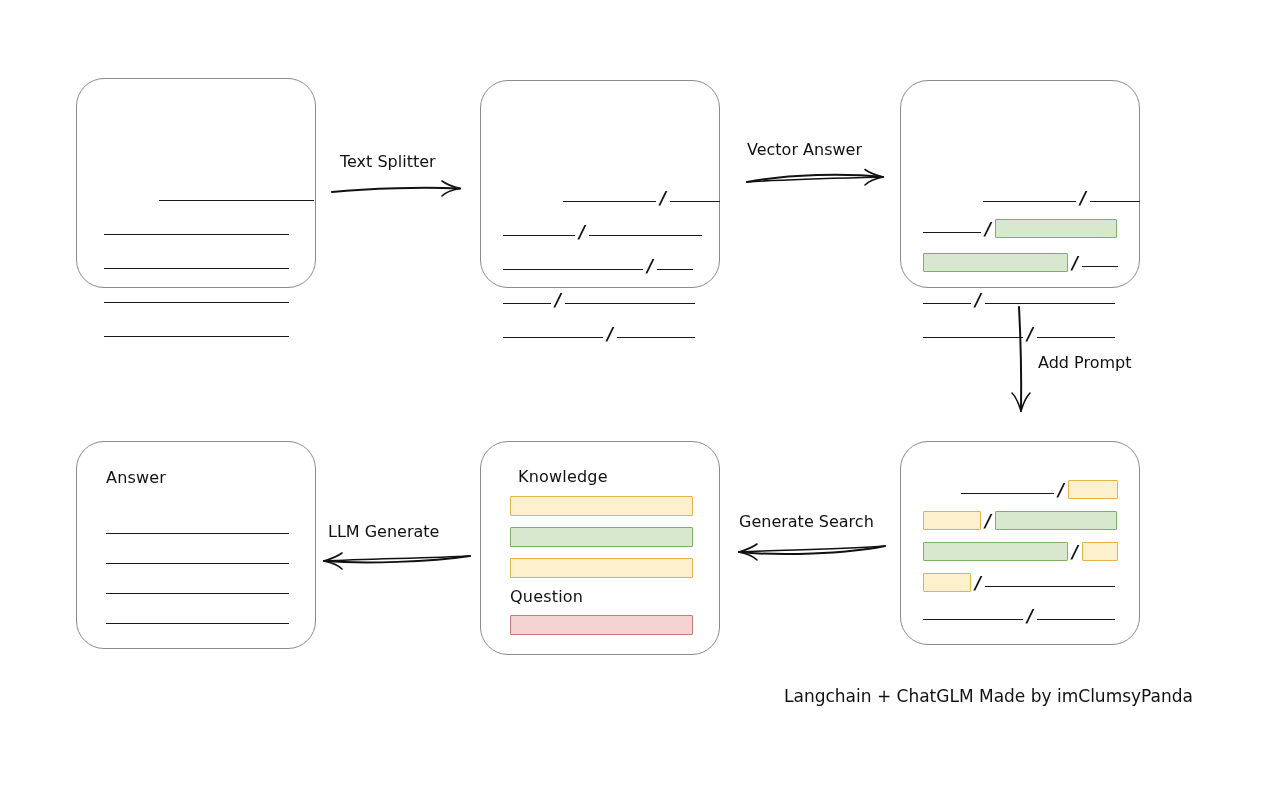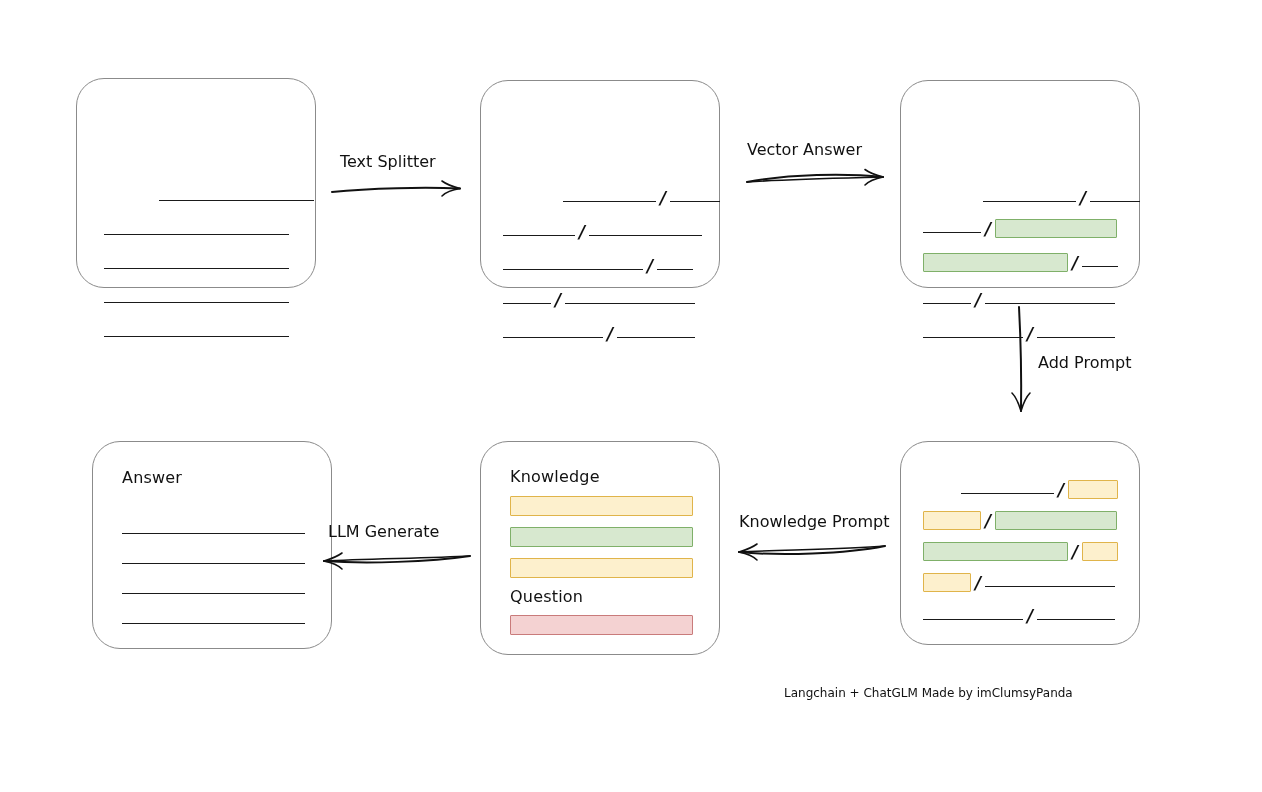--- a/index.html
+++ b/index.html
@@ -93,21 +93,21 @@
     position: absolute;
     font-size: 16px;
     white-space: nowrap;
     color: #111111;
   }
   svg.arrow { display: block; overflow: visible; }
 
   
   .caption {
     position: absolute;
-    font-size: 12px;
+    font-size: 17px;
     white-space: nowrap;
     color: #111111;
   }
 </style>
 </head>
 <body>
 
 <div class="doc-box" style="left:76px; top:78px; width:240px; height:210px;">
   <div class="box-inner">
     <div class="row" style="left:27px; top:106px;">
@@ -212,21 +212,21 @@
 
 <div class="arrow-wrap" style="left:1006px; top:305px; width:160px; height:118px;">
   <svg class="arrow" width="30" height="118" style="position:absolute; left:0; top:0;" viewBox="0 0 30 118">
     <path d="M13,2 C15,40 15.5,75 15,106" stroke="#111" stroke-width="2" fill="none" stroke-linecap="round"></path>
     <path d="M15,106 C12,96 10,92 6,88" stroke="#111" stroke-width="1.6" fill="none" stroke-linecap="round"></path>
     <path d="M15,106 C18,96 20,92 24,88" stroke="#111" stroke-width="1.6" fill="none" stroke-linecap="round"></path>
   </svg>
   <div class="arrow-label" style="left:32px; top:48px;">Add Prompt</div>
 </div>
 
-<div class="doc-box" style="left:76px; top:441px; width:240px; height:208px;margin-left:16px;">
+<div class="doc-box" style="left:76px; top:441px; width:240px; height:208px;">
   <div class="box-inner">
     <span class="box-label" style="left:29px; top:26px;">Answer</span>
     <div class="row" style="left:29px; top:76px;">
       <div class="seg" style="width:183px;"></div>
     </div>
     <div class="row" style="left:29px; top:106px;">
       <div class="seg" style="width:183px;"></div>
     </div>
     <div class="row" style="left:29px; top:136px;">
       <div class="seg" style="width:183px;"></div>
@@ -242,31 +242,31 @@
   <svg class="arrow" width="152" height="26" style="position:absolute; left:0; top:26px;" viewBox="0 0 152 26">
     <path d="M150,8 C110,14 45,16 4,13" stroke="#111" stroke-width="2" fill="none" stroke-linecap="round"></path>
     <path d="M150,8 C110,10 45,11 4,13" stroke="#111" stroke-width="1.4" fill="none" stroke-linecap="round"></path>
     <path d="M4,13 C14,10 18,8 22,5" stroke="#111" stroke-width="1.6" fill="none" stroke-linecap="round"></path>
     <path d="M4,13 C14,15 18,17 22,21" stroke="#111" stroke-width="1.6" fill="none" stroke-linecap="round"></path>
   </svg>
 </div>
 
 <div class="doc-box" style="left:480px; top:441px; width:240px; height:214px;">
   <div class="box-inner">
-    <span class="box-label" style="left:29px; top:25px;">Knowledge</span>
+    <span class="box-label" style="left:37px; top:25px;">Knowledge</span>
     <div class="bar yellow" style="left:29px; top:54px; width:183px;"></div>
     <div class="bar green" style="left:29px; top:85px; width:183px;"></div>
     <div class="bar yellow" style="left:29px; top:116px; width:183px;"></div>
     <span class="box-label" style="left:29px; top:145px;">Question</span>
     <div class="bar red" style="left:29px; top:173px; width:183px;"></div>
   </div>
 </div>
 
 <div class="arrow-wrap" style="left:735px; top:512px; width:152px; height:52px;">
-  <div class="arrow-label" style="left:4px; top:0px;">Knowledge Prompt</div>
+  <div class="arrow-label" style="left:4px; top:0px;">Generate Search</div>
   <svg class="arrow" width="152" height="28" style="position:absolute; left:0; top:26px;" viewBox="0 0 152 28">
     <path d="M150,8 C110,16 45,18 4,14" stroke="#111" stroke-width="2" fill="none" stroke-linecap="round"></path>
     <path d="M150,8 C110,11 45,12 4,14" stroke="#111" stroke-width="1.4" fill="none" stroke-linecap="round"></path>
     <path d="M4,14 C14,11 18,9 22,6" stroke="#111" stroke-width="1.6" fill="none" stroke-linecap="round"></path>
     <path d="M4,14 C14,16 18,18 22,22" stroke="#111" stroke-width="1.6" fill="none" stroke-linecap="round"></path>
   </svg>
 </div>
 
 <div class="doc-box" style="left:900px; top:441px; width:240px; height:204px;">
   <div class="box-inner">

